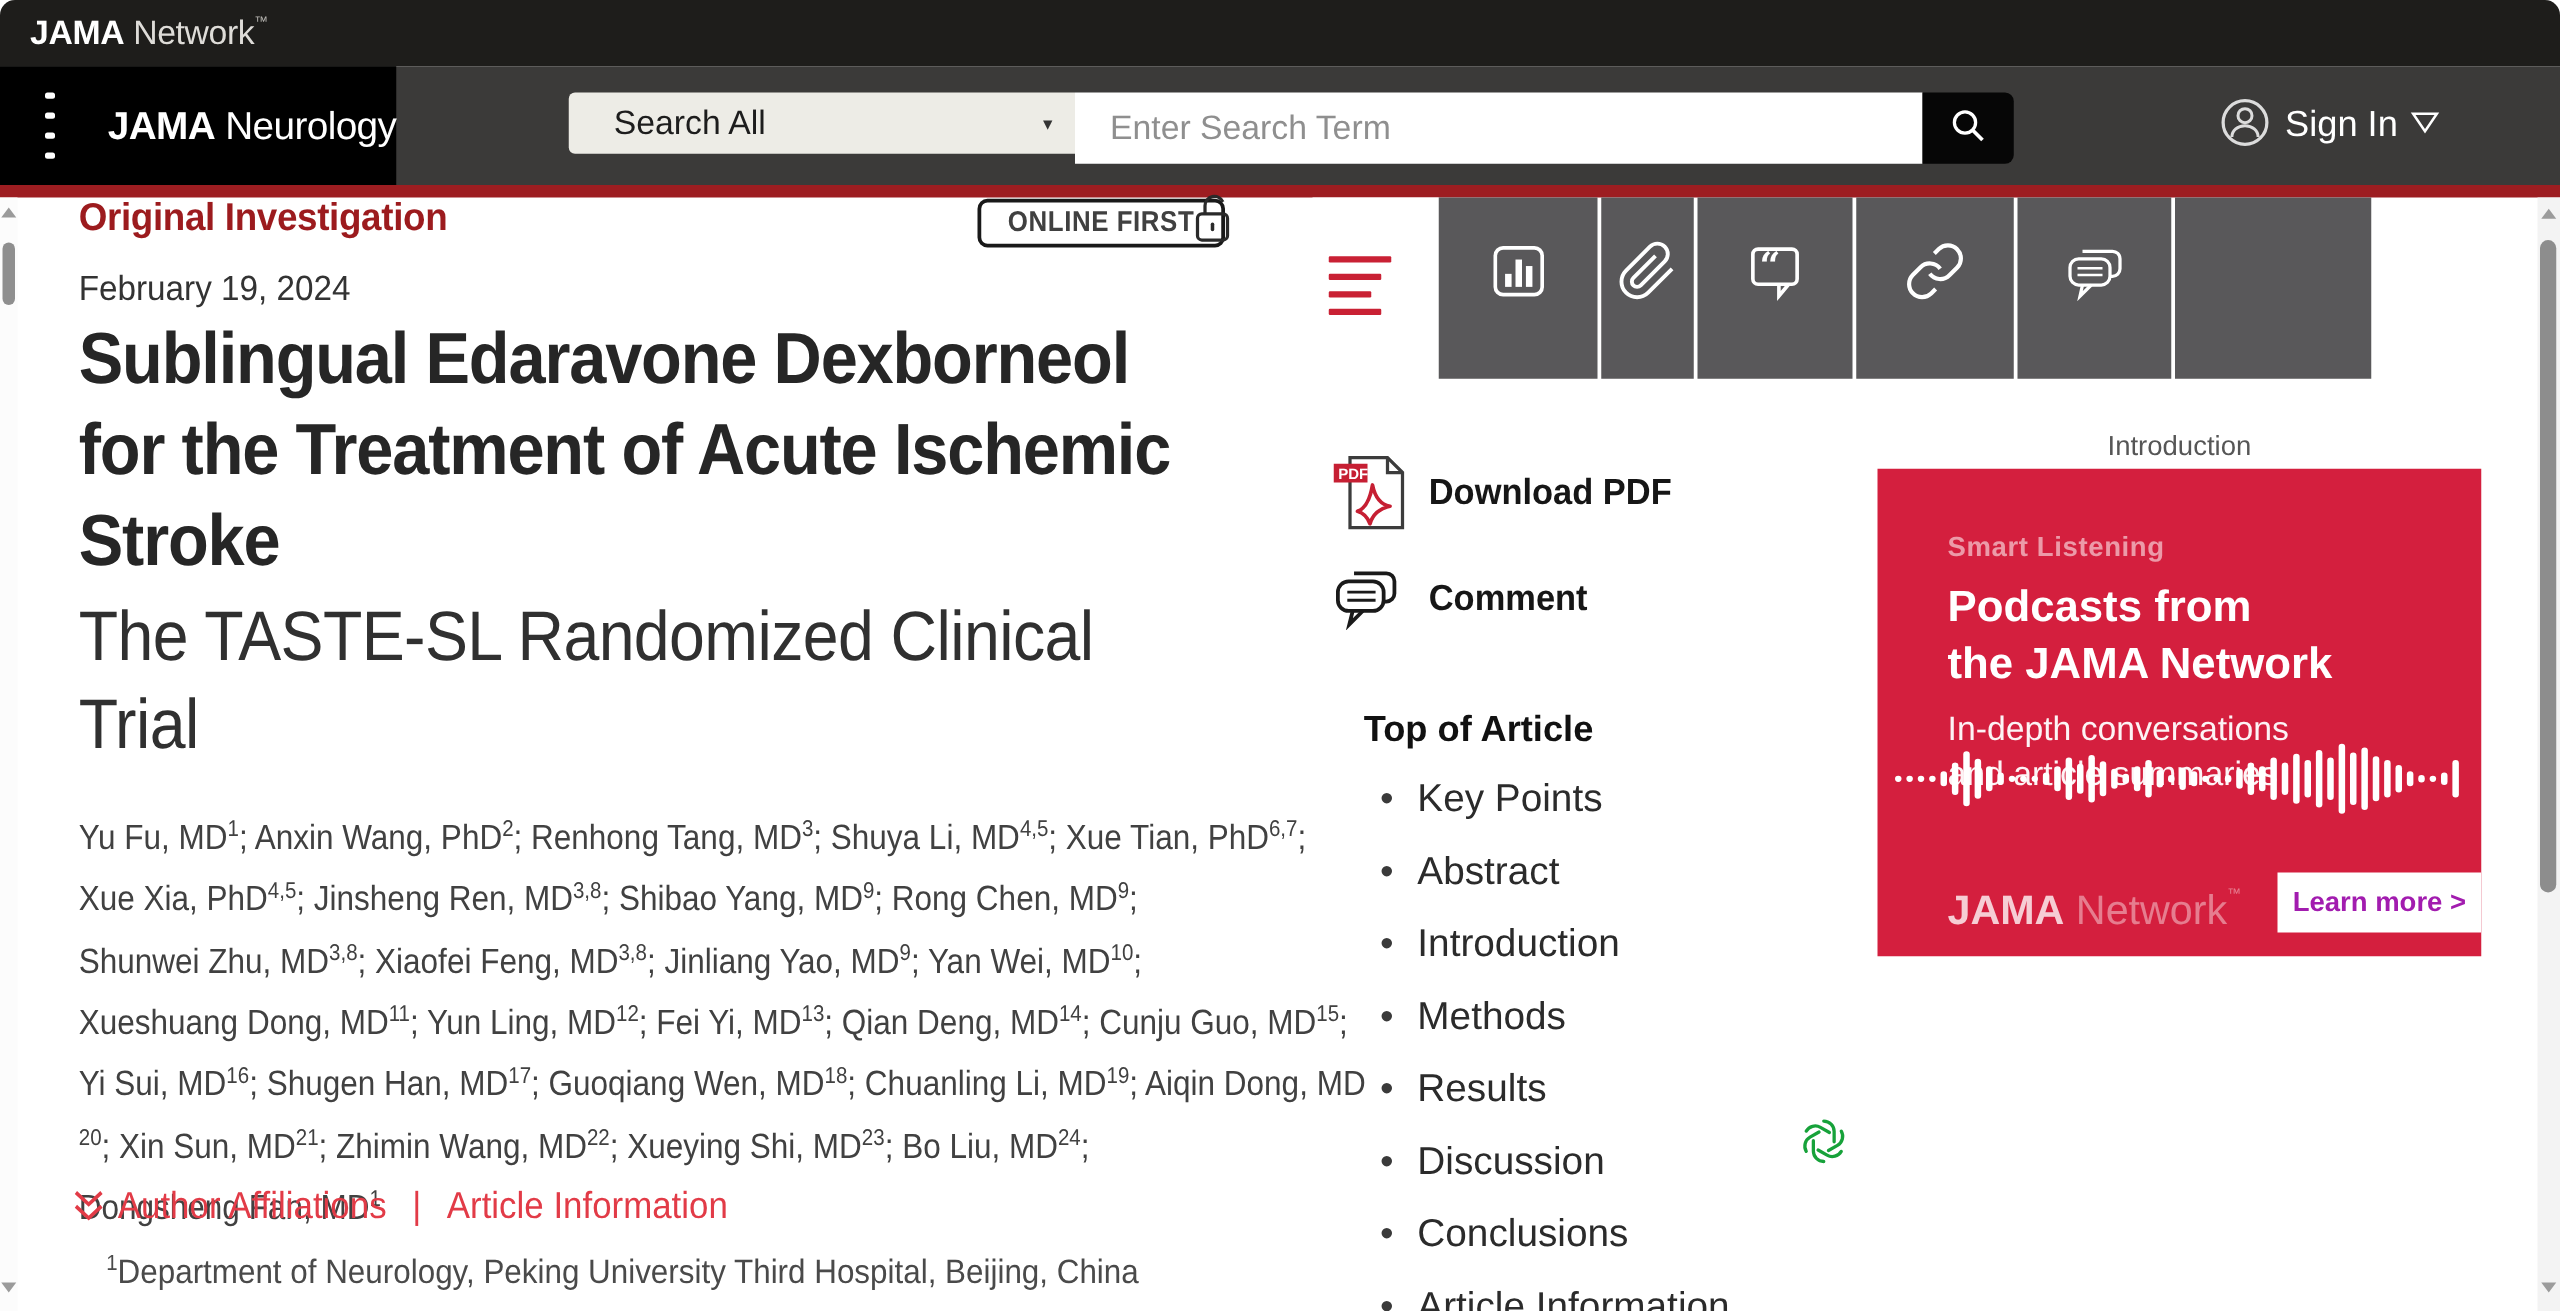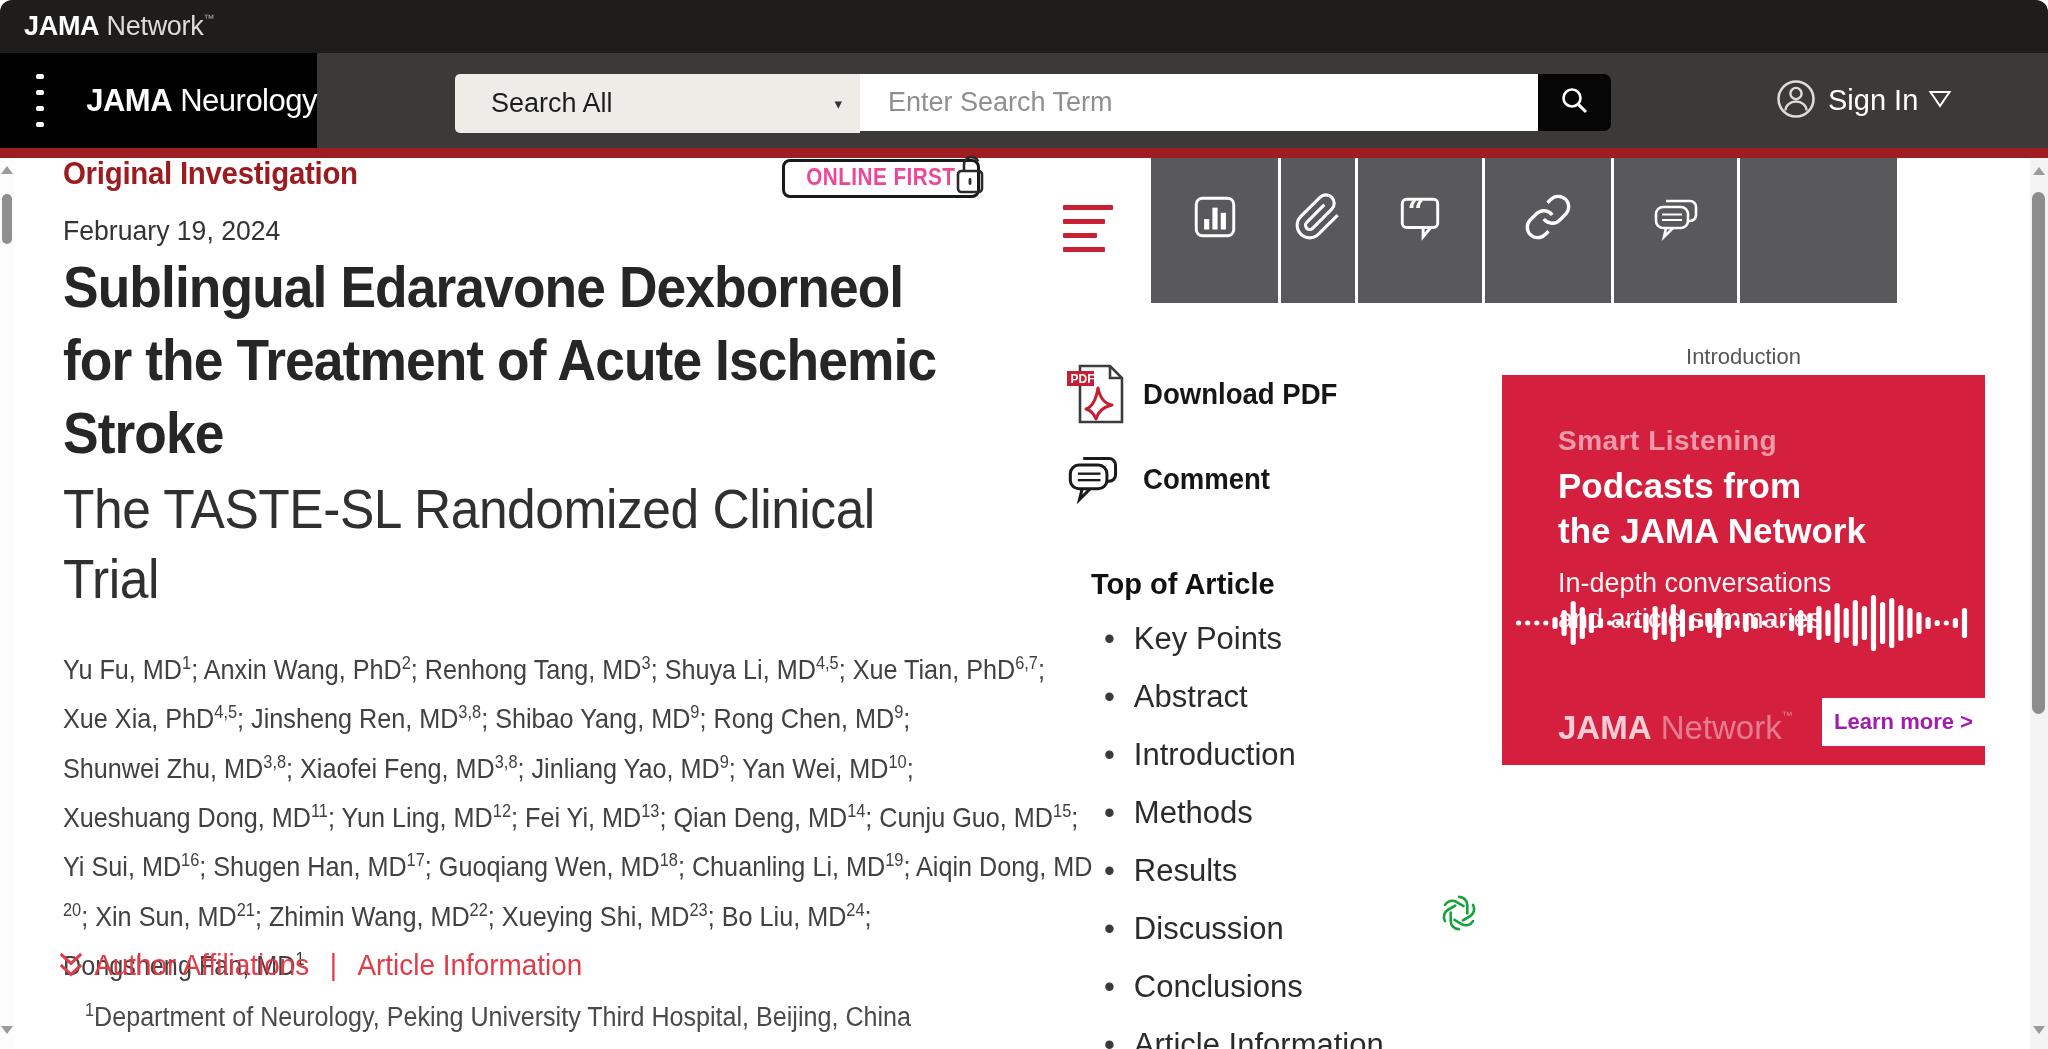--- a/index.html
+++ b/index.html
@@ -15,21 +15,21 @@
   .topbar .tm { font-size:11px; vertical-align:top; position:relative; top:1px; color:#b9b7b3; }
 
   .navbar { position:absolute; left:0; top:53px; width:2048px; height:95px; background:#3b3a39; }
   .journal { position:absolute; left:0; top:0; width:317px; height:95px; background:#000;
              display:flex; align-items:center; }
   .burger { margin-left:36px; width:168px; display:flex; flex-direction:column; gap:11px; cursor:pointer; }
   .burger i { display:block; height:5px; background:#fff; border-radius:2px; }
   .journal-name { margin-left:42px; font-size:31px; color:#fff; white-space:nowrap; letter-spacing:-0.5px; }
   .journal-name b { font-weight:bold; }
 
-  .search-select { position:absolute; left:455px; top:21px; width:405px; height:59px; background:#edece6;
+  .search-select { position:absolute; left:455px; top:21px; width:405px; height:49px; background:#edece6;
                    border-radius:5px 0 0 5px; display:flex; align-items:center; cursor:pointer; }
   .search-select .lbl { margin-left:36px; font-size:27px; color:#1d1d1d; }
   .search-select .caret { position:absolute; right:18px; font-size:15px; color:#333; }
   .search-input { position:absolute; left:860px; top:21px; width:678px; height:57px; background:#fff;
                   border:none; outline:none; padding-left:28px; font-size:27px; color:#333;
                   font-family:"Liberation Sans",sans-serif; }
   .search-input::placeholder { color:#8f8f8f; }
   .search-btn { position:absolute; left:1538px; top:21px; width:73px; height:57px; background:#060606;
                 border:none; border-radius:0 7px 7px 0; cursor:pointer; display:flex; align-items:center;
                 justify-content:center; }
@@ -46,21 +46,21 @@
                border-top:8px solid #9b9b9b; }
   .mini-scroll .tri-up { position:absolute; left:1px; top:8px; }
   .mini-scroll .thumb { position:absolute; left:2px; top:36px; width:10px; height:50px; background:#8f8f8f;
                         border-radius:5px; }
   .mini-scroll .tri-down { position:absolute; left:1px; top:868px; }
 
   
   .kicker { position:absolute; left:63px; top:156px; font-size:31px; font-weight:bold; color:#9c1b1e;
             transform:scaleX(.95); transform-origin:left; letter-spacing:-0.3px; }
   .badge { position:absolute; left:782px; top:159px; border:3px solid #191919; border-radius:8px;
-           padding:2px 13px 4px; font-size:23px; font-weight:bold; color:#ec4899; }
+           padding:2px 13px 4px; font-size:23px; font-weight:bold; color:#404040; }
   .badge span { display:inline-block; transform:scaleX(.9); transform-origin:center; letter-spacing:0.5px; }
   .lock { position:absolute; left:952px; top:153px; }
   .date { position:absolute; left:63px; top:215px; font-size:28px; color:#333; transform:scaleX(.95);
           transform-origin:left; }
   .title { position:absolute; left:63px; top:250px; font-size:58px; line-height:73px; font-weight:bold;
            color:#262626; letter-spacing:-1px; white-space:pre; transform:scaleX(.92); transform-origin:left; }
   .subtitle { position:absolute; left:63px; top:474px; font-size:56px; line-height:70px; font-weight:400;
               color:#303030; letter-spacing:-0.5px; white-space:pre; transform:scaleX(.92); transform-origin:left; }
   .authors { position:absolute; left:63px; top:642px; font-size:28px; line-height:42px; color:#414141;
              white-space:pre; transform:scaleX(.9); transform-origin:left; }
@@ -94,21 +94,21 @@
   .article-nav { position:absolute; left:1104px; top:622px; list-style:none; }
   .article-nav li { display:flex; align-items:flex-start; margin-bottom:24px; font-size:31px; line-height:34px;
                     color:#2b2b2b; cursor:pointer; }
   .article-nav li .b { color:#3a3a3a; margin-right:19px; font-size:31px; }
 
   
   .ad-label { position:absolute; left:1502px; top:344px; width:483px; text-align:center; font-size:22px;
               color:#565656; }
   .ad { position:absolute; left:1502px; top:375px; width:483px; height:390px; background:#d41f3e;
         overflow:hidden; cursor:pointer; }
-  .ad .eyebrow { position:absolute; left:56px; top:50px; font-size:28px; font-weight:bold;
+  .ad .eyebrow { position:absolute; left:56px; top:50px; font-size:22px; font-weight:bold;
                  color:rgba(255,255,255,.55); letter-spacing:0.5px; }
   .ad .ad-title { position:absolute; left:56px; top:88px; font-size:35px; line-height:45px; font-weight:bold;
                   color:#fff; white-space:pre; }
   .ad .ad-body { position:absolute; left:56px; top:190px; font-size:27px; line-height:36px;
                  color:rgba(255,255,255,.95); white-space:pre; }
   .ad .wave { position:absolute; left:14px; top:219px; }
   .ad .cta { position:absolute; right:0; top:323px; width:163px; height:48px; background:#fff;
              display:flex; align-items:center; justify-content:center; font-size:22px; font-weight:bold;
              color:#a21caf; }
   .ad .brand2 { position:absolute; left:56px; top:334px; font-size:33px; color:rgba(255,255,255,.42); }

